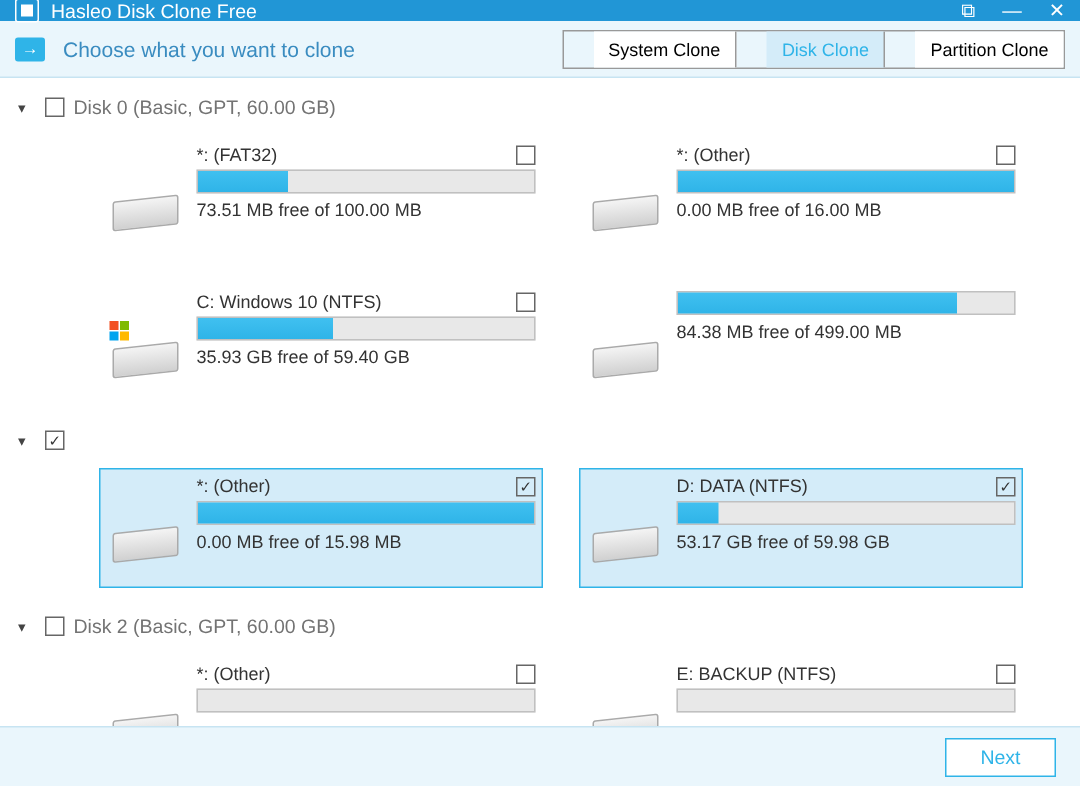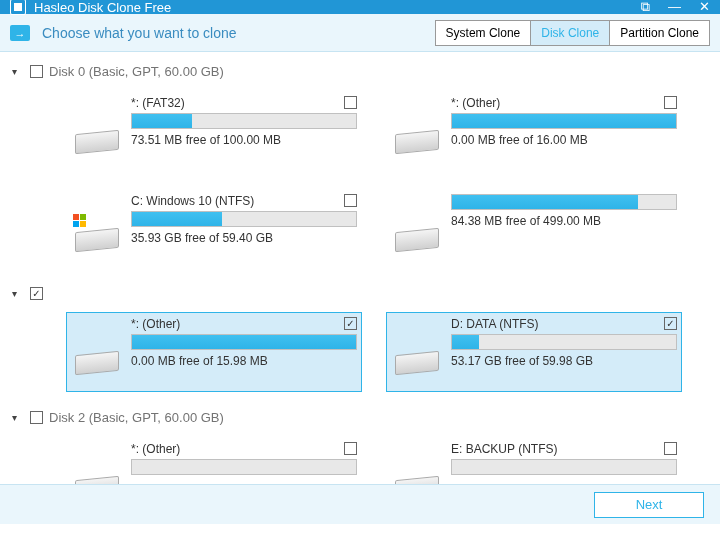--- a/index.html
+++ b/index.html
@@ -9,49 +9,49 @@
 .titlebar .app-icon { width: 16px; height: 16px; border: 1.5px solid #fff; border-radius: 2px; margin-right: 8px; display: flex; align-items: center; justify-content: center; }
 .titlebar .app-icon::before { content: ""; width: 8px; height: 8px; background: #fff; }
 .titlebar .title { flex: 1; font-size: 13px; }
 .titlebar .win-btns { display: flex; gap: 18px; }
 .titlebar .win-btn { cursor: pointer; font-size: 13px; }
 
 .subhead { height: 38px; background: #eaf6fc; display: flex; align-items: center; padding: 0 10px; border-bottom: 1px solid #c7e4f2; }
 .subhead .step-icon { width: 20px; height: 16px; background: #2fb4e8; display: flex; align-items: center; justify-content: center; color: #fff; font-size: 11px; border-radius: 2px; margin-right: 12px; }
 .subhead .step-text { flex: 1; color: #3a8cc0; font-size: 14px; }
 .subhead .tabs { display: flex; border: 1px solid #999; }
-.subhead .tab { padding: 5px 10px; font-size: 12px; cursor: pointer; background: #fff; border-right: 1px solid #999; }
+.subhead .tab { padding: 5px 10px; font-size: 12px; cursor: pointer; background: #fff; border-right: 1px solid #999; margin-left: 20px; }
 .subhead .tab:last-child { border-right: none; }
 .subhead .tab.active { background: #d4ecf9; color: #2fb4e8; }
 
 .content { height: 432px; overflow-y: auto; padding: 6px 10px 0 10px; }
 
 .disk-header { display: flex; align-items: center; padding: 6px 2px; cursor: pointer; }
 .disk-header .chev { width: 12px; color: #444; font-size: 10px; }
 .disk-header .cb { width: 13px; height: 13px; border: 1px solid #666; margin: 0 6px; display: flex; align-items: center; justify-content: center; font-size: 10px; color: #333; }
 .disk-header .cb.checked::before { content: "✓"; }
 .disk-header .label { color: #737373; font-size: 13px; }
 
 .parts-row { display: flex; gap: 24px; padding: 6px 0 12px 56px; }
 .part-card { flex: 0 0 296px; display: flex; background: #fff; border: 1px solid transparent; padding: 4px; }
 .part-card.selected { background: #d4ecf9; border: 1px solid #2fb4e8; }
 .part-card .drive-icon { width: 52px; height: 52px; margin-top: 18px; margin-right: 8px; position: relative; }
 .drive-rect { position: absolute; left: 4px; top: 18px; width: 44px; height: 20px; background: linear-gradient(#f4f4f4, #d0d0d0); border: 1px solid #aaa; border-radius: 2px; transform: skewY(-6deg); }
 .drive-os { position: absolute; left: 2px; top: 2px; width: 14px; height: 14px; }
 .part-card .info { flex: 1; }
-.part-card .name-row { display: flex; justify-content: space-between; align-items: flex-start; margin-bottom: 3px; }
+.part-card .name-row { display: flex; justify-content: space-between; align-items: flex-end; margin-bottom: 3px; }
 .part-card .pname { font-size: 12px; color: #333; }
 .part-card .pcb { width: 13px; height: 13px; border: 1px solid #666; display: flex; align-items: center; justify-content: center; font-size: 10px; color: #333; }
 .part-card .pcb.checked::before { content: "✓"; }
 .part-card .bar { height: 16px; border: 1px solid #c0c0c0; background: #e8e8e8; margin-bottom: 4px; position: relative; }
 .part-card .bar .fill { height: 100%; background: linear-gradient(#40c0f0, #2fb4e8); }
 .part-card .free { font-size: 12px; color: #333; }
 
 .footer { height: 40px; background: #eaf6fc; display: flex; align-items: center; justify-content: flex-end; padding: 0 16px; border-top: 1px solid #c7e4f2; }
-.footer .next-btn { width: 110px; height: 26px; border: 1px solid #2fb4e8; background: #fff; color: #2fb4e8; font-size: 13px; display:flex; align-items:center; justify-content:center; cursor: pointer; }
+.footer .next-btn { width: 74px; height: 26px; border: 1px solid #2fb4e8; background: #fff; color: #2fb4e8; font-size: 13px; display:flex; align-items:center; justify-content:center; cursor: pointer; }
 
 .win-logo { display: grid; grid-template-columns: 6px 6px; grid-template-rows: 6px 6px; gap: 1px; }
 .win-logo span:nth-child(1){background:#f25022;} .win-logo span:nth-child(2){background:#7fba00;}
 .win-logo span:nth-child(3){background:#00a4ef;} .win-logo span:nth-child(4){background:#ffb900;}
 </style>
 </head>
 <body>
 
 <div class="titlebar">
   <div class="app-icon"></div>

